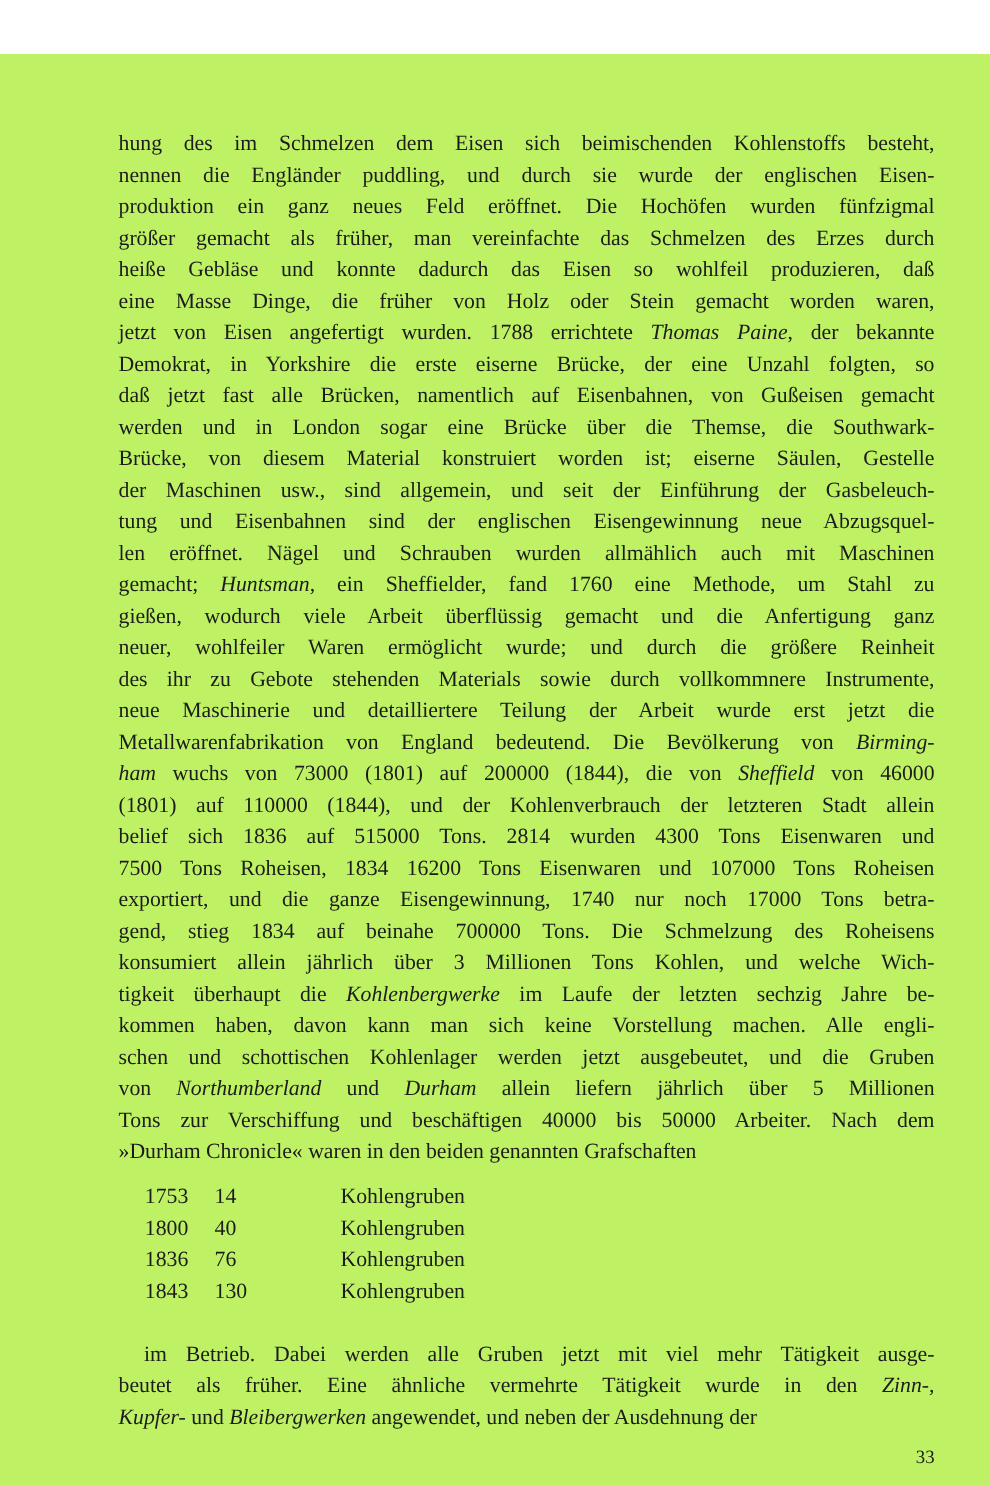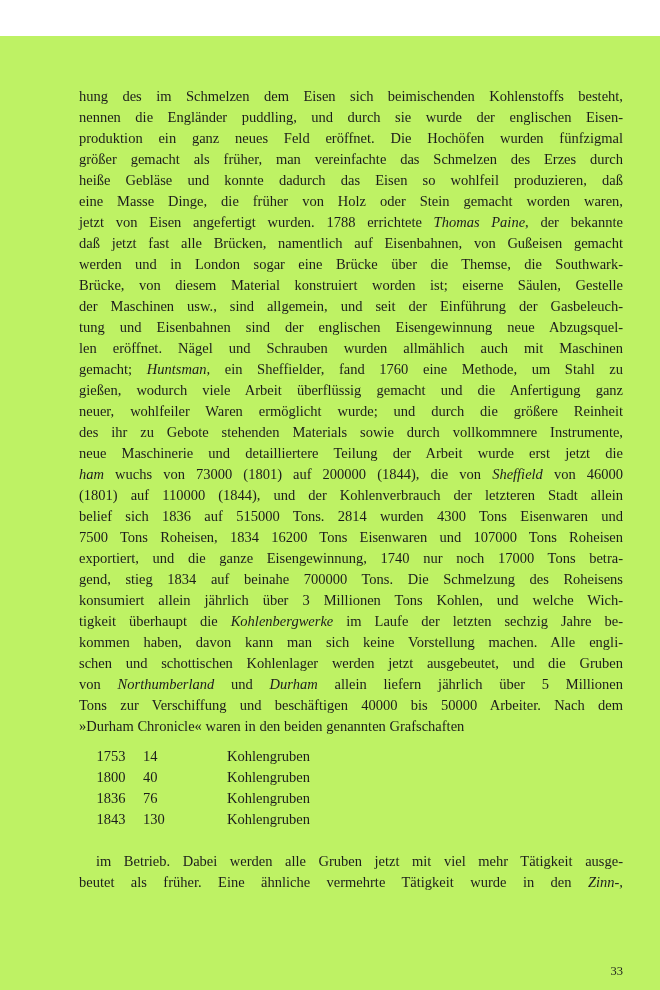--- a/index.html
+++ b/index.html
@@ -77,31 +77,33 @@
 <div class="book-page">
   <div class="text-block">
       <div class="para">
         <div class="line"><span>hung des im Schmelzen dem Eisen sich beimischenden Kohlenstoffs besteht,</span></div>
         <div class="line"><span>nennen die Engländer puddling, und durch sie wurde der englischen Eisen-</span></div>
         <div class="line"><span>produktion ein ganz neues Feld eröffnet. Die Hochöfen wurden fünfzigmal</span></div>
         <div class="line"><span>größer gemacht als früher, man vereinfachte das Schmelzen des Erzes durch</span></div>
         <div class="line"><span>heiße Gebläse und konnte dadurch das Eisen so wohlfeil produzieren, daß</span></div>
         <div class="line"><span>eine Masse Dinge, die früher von Holz oder Stein gemacht worden waren,</span></div>
         <div class="line"><span>jetzt von Eisen angefertigt wurden. 1788 errichtete </span><em>Thomas Paine</em><span>, der bekannte</span></div>
+        <div class="line"><span>Demokrat, in Yorkshire die erste eiserne Brücke, der eine Unzahl folgten, so</span></div>
         <div class="line"><span>daß jetzt fast alle Brücken, namentlich auf Eisenbahnen, von Gußeisen gemacht</span></div>
         <div class="line"><span>werden und in London sogar eine Brücke über die Themse, die Southwark-</span></div>
         <div class="line"><span>Brücke, von diesem Material konstruiert worden ist; eiserne Säulen, Gestelle</span></div>
         <div class="line"><span>der Maschinen usw., sind allgemein, und seit der Einführung der Gasbeleuch-</span></div>
         <div class="line"><span>tung und Eisenbahnen sind der englischen Eisengewinnung neue Abzugsquel-</span></div>
         <div class="line"><span>len eröffnet. Nägel und Schrauben wurden allmählich auch mit Maschinen</span></div>
         <div class="line"><span>gemacht; </span><em>Huntsman,</em><span> ein Sheffielder, fand 1760 eine Methode, um Stahl zu</span></div>
         <div class="line"><span>gießen, wodurch viele Arbeit überflüssig gemacht und die Anfertigung ganz</span></div>
         <div class="line"><span>neuer, wohlfeiler Waren ermöglicht wurde; und durch die größere Reinheit</span></div>
         <div class="line"><span>des ihr zu Gebote stehenden Materials sowie durch vollkommnere Instrumente,</span></div>
         <div class="line"><span>neue Maschinerie und detailliertere Teilung der Arbeit wurde erst jetzt die</span></div>
+        <div class="line"><span>Metallwarenfabrikation von England bedeutend. Die Bevölkerung von </span><em>Birming-</em></div>
         <div class="line"><em>ham</em><span> wuchs von 73000 (1801) auf 200000 (1844), die von </span><em>Sheffield</em><span> von 46000</span></div>
         <div class="line"><span>(1801) auf 110000 (1844), und der Kohlenverbrauch der letzteren Stadt allein</span></div>
         <div class="line"><span>belief sich 1836 auf 515000 Tons. 2814 wurden 4300 Tons Eisenwaren und</span></div>
         <div class="line"><span>7500 Tons Roheisen, 1834 16200 Tons Eisenwaren und 107000 Tons Roheisen</span></div>
         <div class="line"><span>exportiert, und die ganze Eisengewinnung, 1740 nur noch 17000 Tons betra-</span></div>
         <div class="line"><span>gend, stieg 1834 auf beinahe 700000 Tons. Die Schmelzung des Roheisens</span></div>
         <div class="line"><span>konsumiert allein jährlich über 3 Millionen Tons Kohlen, und welche Wich-</span></div>
         <div class="line"><span>tigkeit überhaupt die </span><em>Kohlenbergwerke</em><span> im Laufe der letzten sechzig Jahre be-</span></div>
         <div class="line"><span>kommen haben, davon kann man sich keine Vorstellung machen. Alle engli-</span></div>
         <div class="line"><span>schen und schottischen Kohlenlager werden jetzt ausgebeutet, und die Gruben</span></div>
@@ -127,16 +129,17 @@
         </div>
         <div class="trow">
           <span class="tyear">1843</span>
           <span class="tcount">130</span>
           <span class="tunit">Kohlengruben</span>
         </div>
       </div>
       <div class="para">
         <div class="line indent"><span>im Betrieb. Dabei werden alle Gruben jetzt mit viel mehr Tätigkeit ausge-</span></div>
         <div class="line"><span>beutet als früher. Eine ähnliche vermehrte Tätigkeit wurde in den </span><em>Zinn-,</em></div>
+        <div class="line last"><em>Kupfer-</em><span> und </span><em>Bleibergwerken</em><span> angewendet, und neben der Ausdehnung der</span></div>
       </div>
     </div>
   <div class="page-number">33</div>
 </div>
 
 </body></html>

